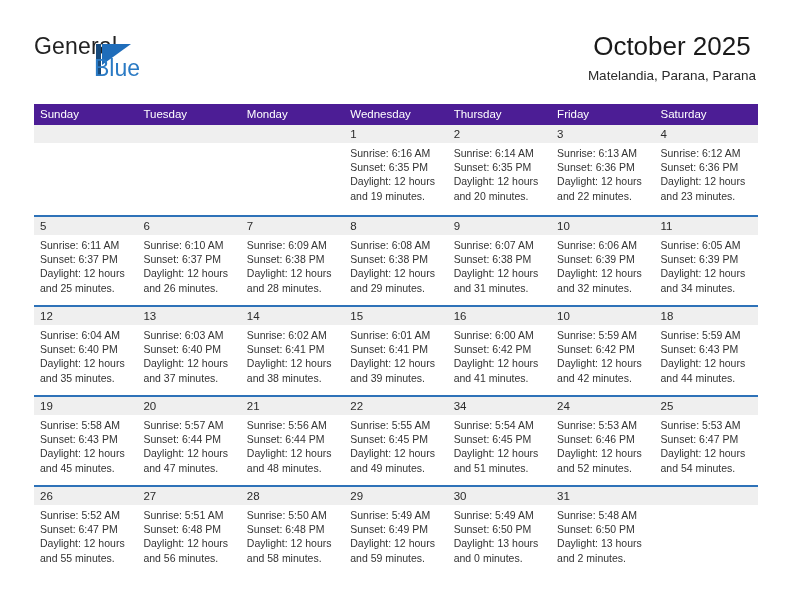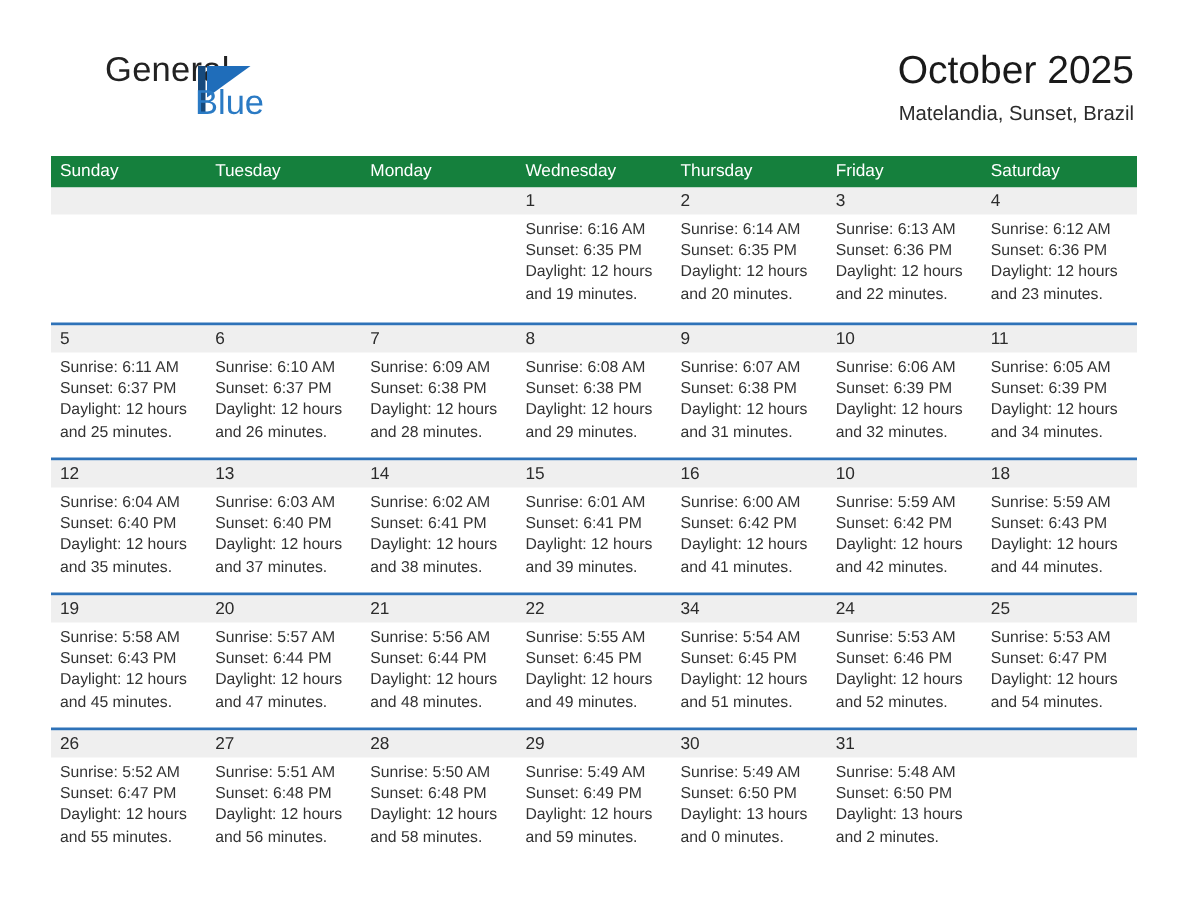--- a/index.html
+++ b/index.html
@@ -27,21 +27,20 @@
     top: 0;
     width: 792px;
     height: 100px;
   }
   .logo {
     position: absolute;
     left: 34px;
     top: 33px;
     width: 180px;
     height: 58px;
-    margin-left: 36px;
   }
   .logo-general {
     position: absolute;
     left: 0;
     top: 0;
     font-size: 23px;
     letter-spacing: .2px;
     color: #222222;
     font-family: "Liberation Sans", sans-serif;
   }
@@ -95,21 +94,21 @@
 
   
   .calendar {
     position: absolute;
     left: 34px;
     top: 104px;
     width: 724px;
   }
   .weekday-row {
     display: flex;
-    background: #15803d;
+    background: #4c1d95;
     height: 21px;
   }
   .weekday {
     flex: 1 1 0;
     min-width: 0;
     color: #ffffff;
     font-size: 11.5px;
     line-height: 21px;
     padding-left: 6px;
     box-sizing: border-box;
@@ -179,21 +178,21 @@
 
     <div class="logo">
       <span class="logo-general">General</span>
       <span class="logo-bar"></span>
       <span class="logo-tri"></span>
       <span class="logo-blue">Blue</span>
     </div>
 
     <div class="title-block">
       <div class="month-title">October 2025</div>
-      <div class="location">Matelandia, Sunset, Brazil</div>
+      <div class="location">Matelandia, Parana, Parana</div>
     </div>
 
   </div>
 
   <div class="calendar">
 
     <div class="weekday-row">
       <div class="weekday">Sunday</div>
       <div class="weekday">Tuesday</div>
       <div class="weekday">Monday</div>

